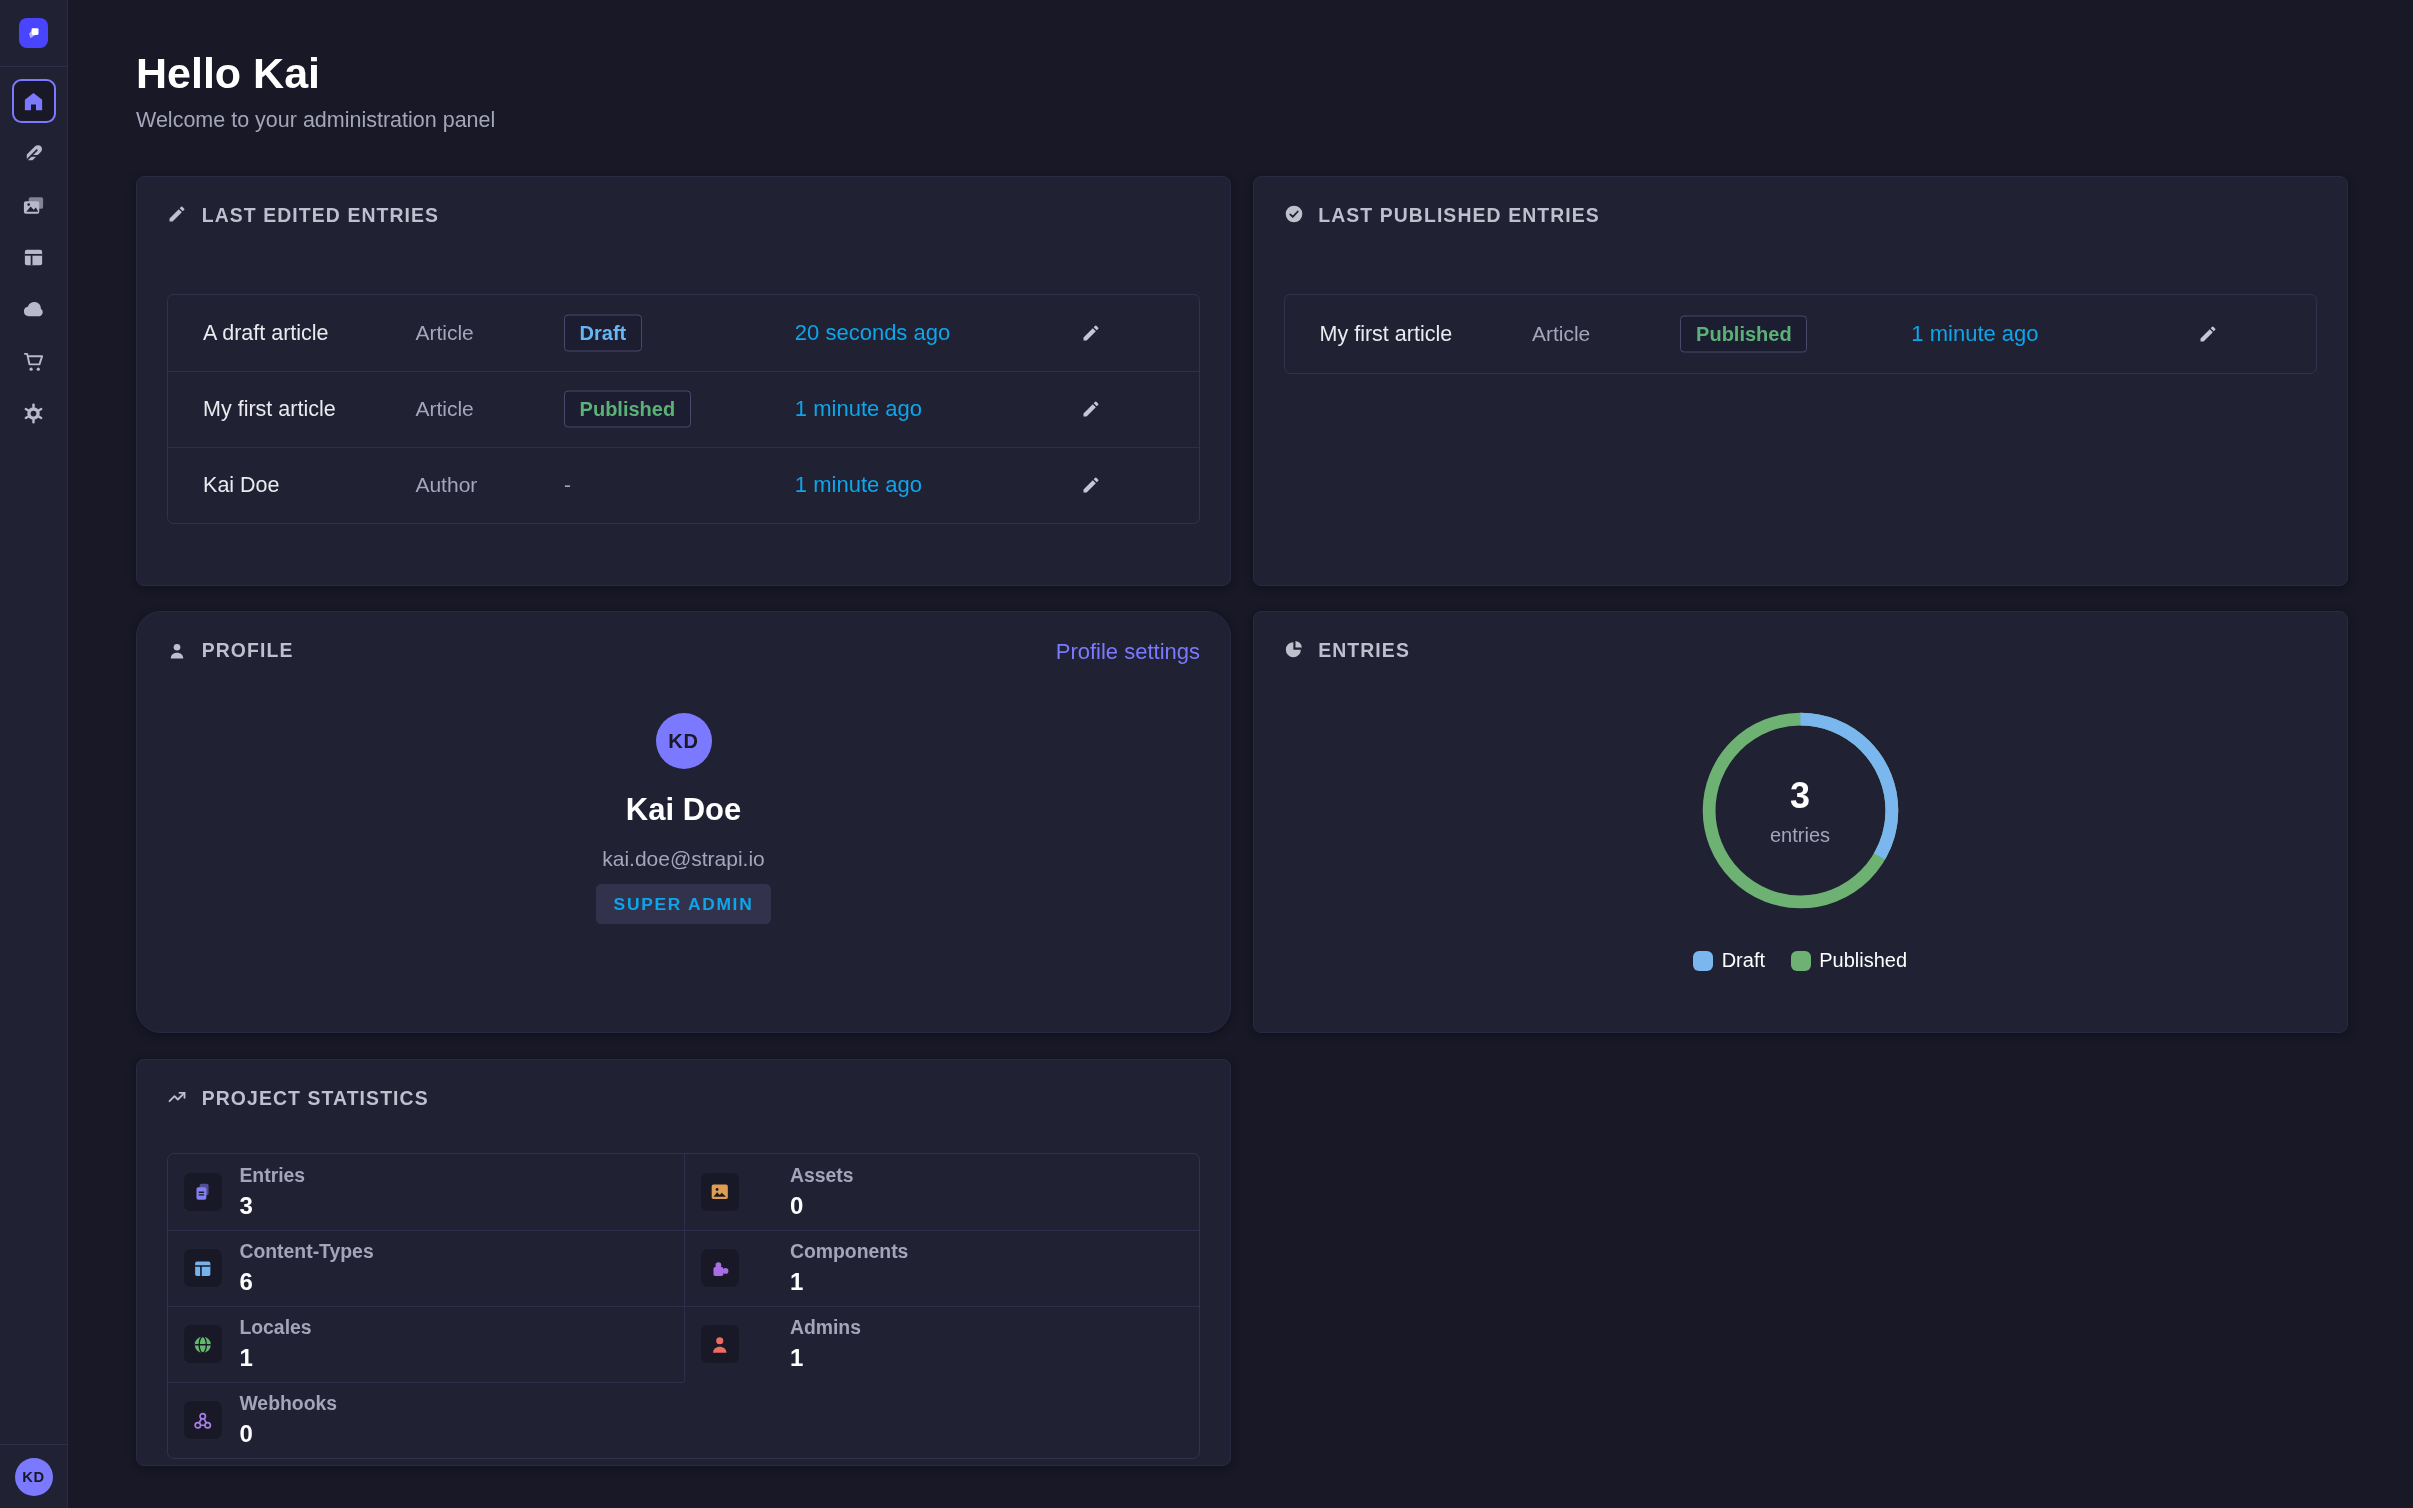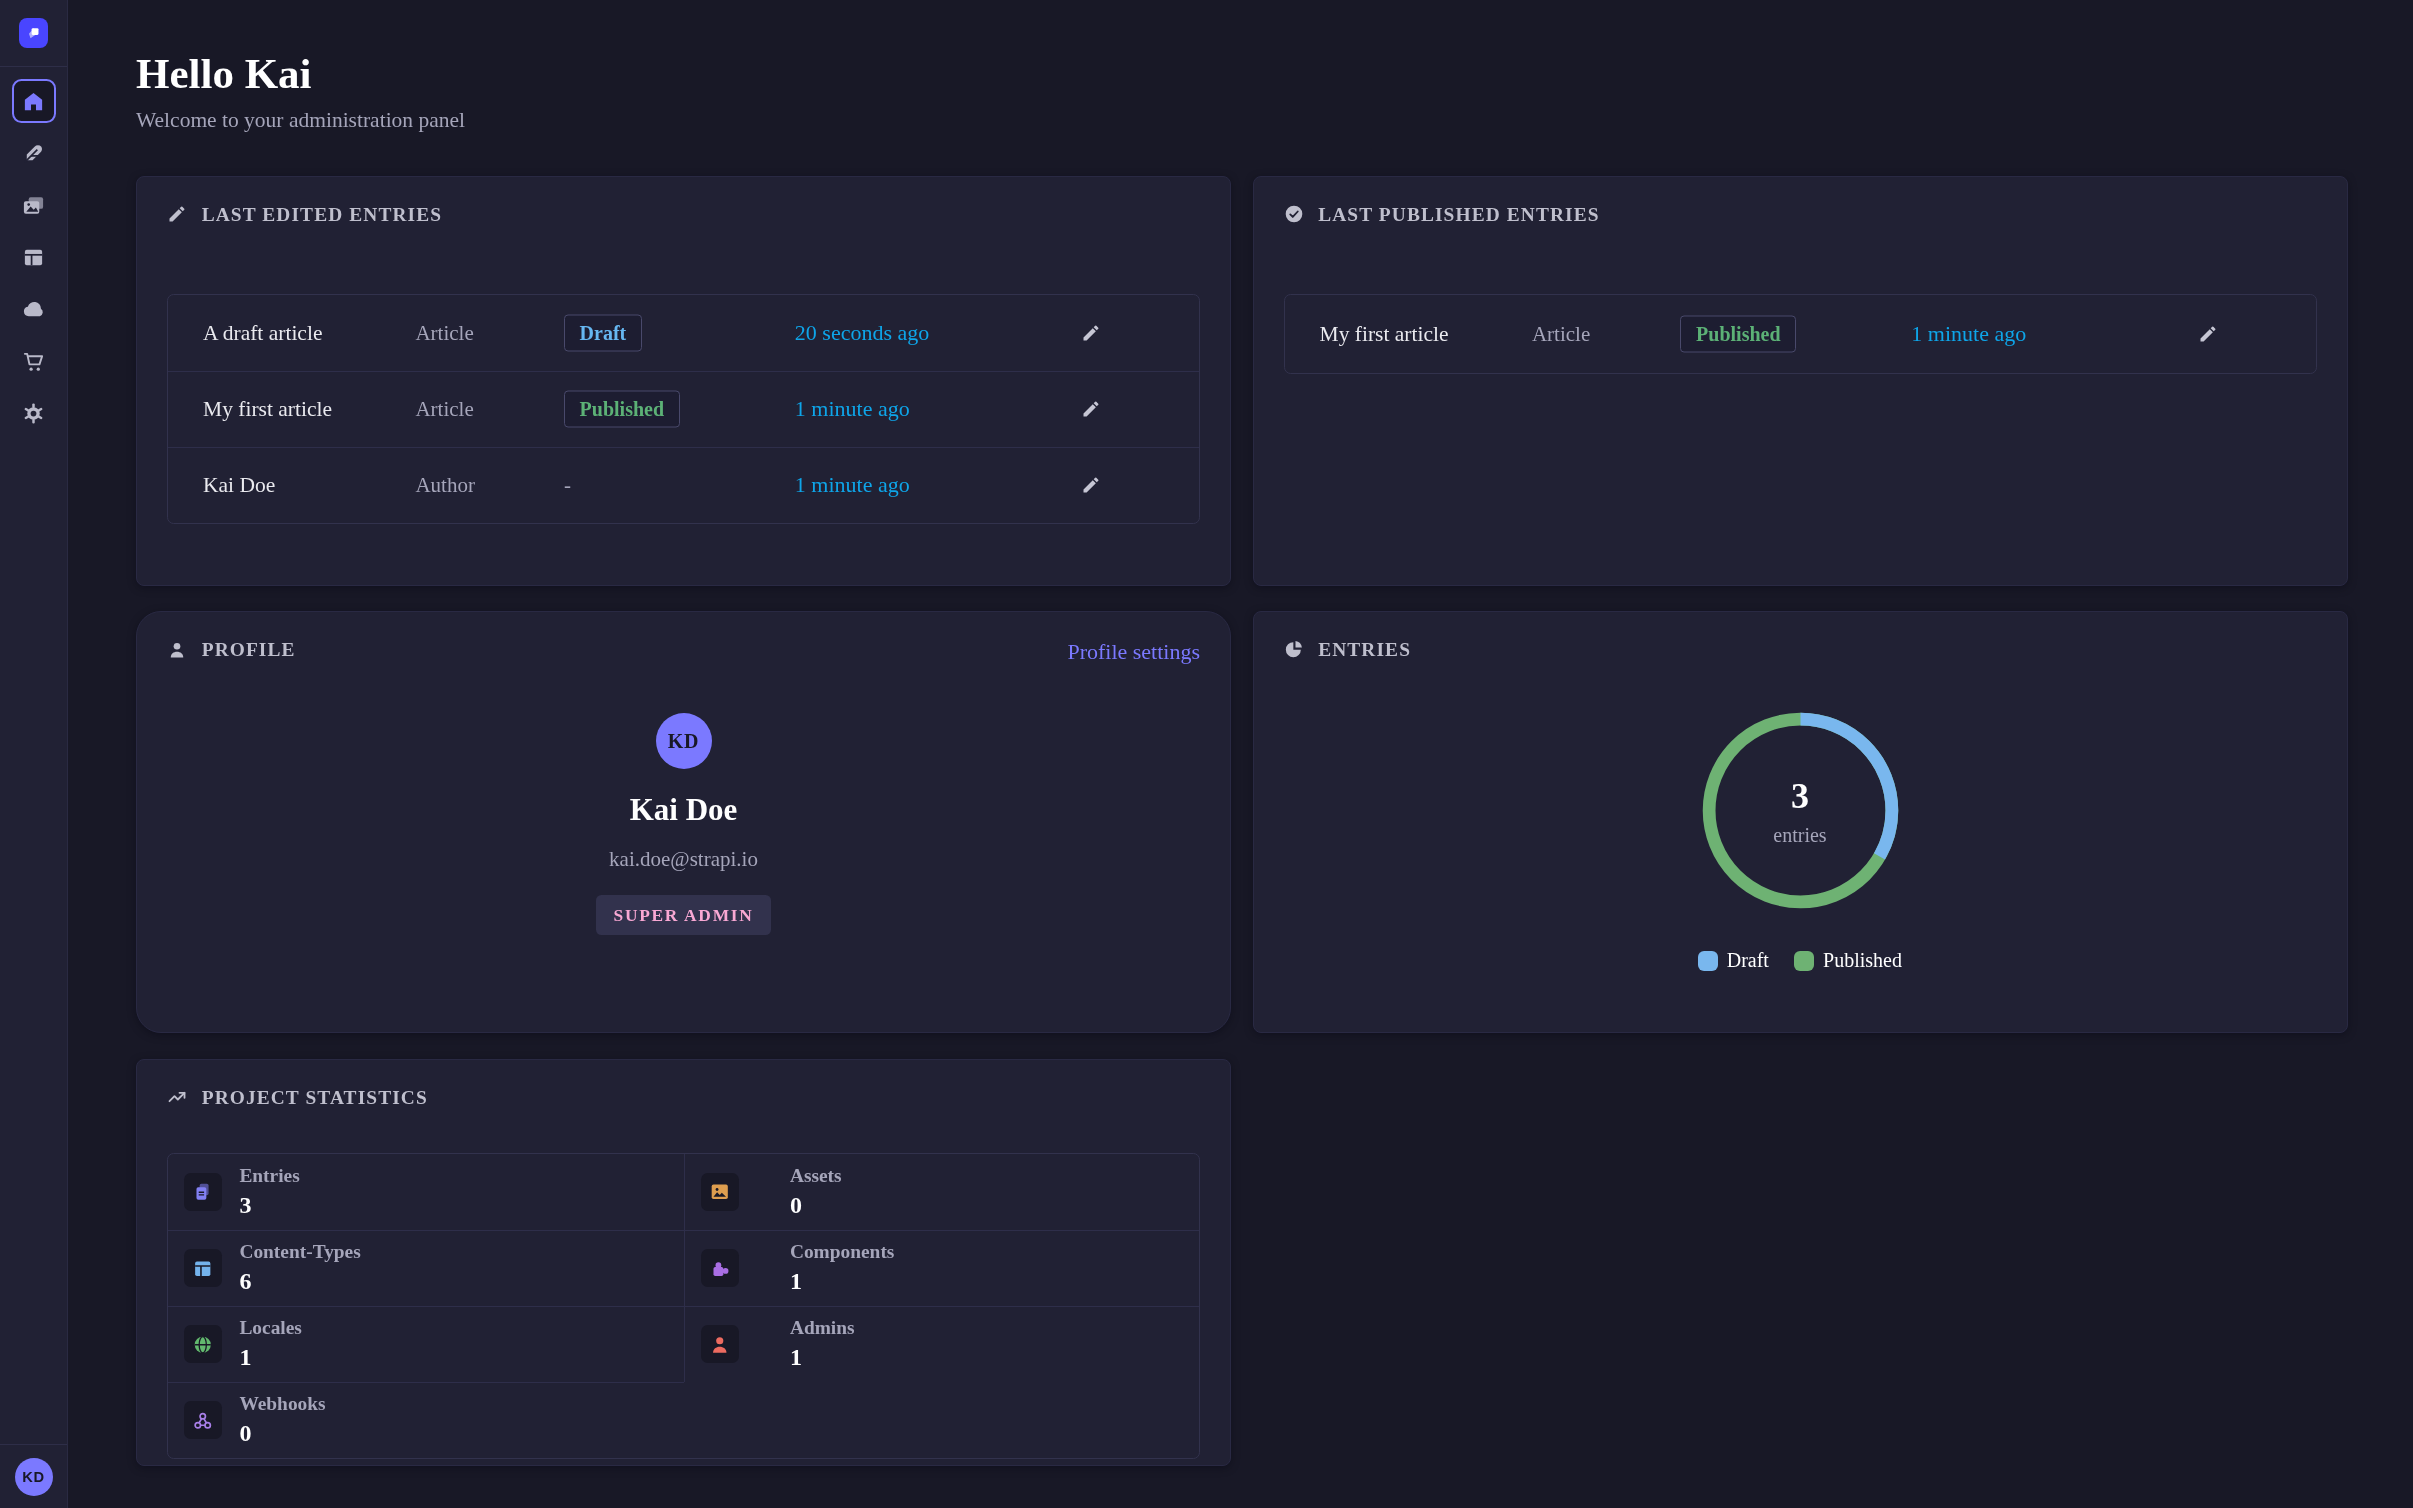--- a/index.html
+++ b/index.html
@@ -28,21 +28,21 @@
     justify-content:center; color:#B9B9C9; cursor:pointer; }
   .nav-item.active { background:#181826; border:2px solid #7B79FF; color:#7B79FF; }
   .nav-item svg { width:23px; height:23px; }
   .sidebar-bottom { margin-top:auto; width:100%; height:64px; border-top:0.7px solid #2E2E48;
     display:flex; align-items:center; justify-content:center; }
   .avatar-sm { width:38px; height:38px; border-radius:50%; background:#7B79FF; color:#181826;
     font-size:14.7px; font-weight:bold; letter-spacing:0.7px;
     display:flex; align-items:center; justify-content:center; cursor:pointer; }
 
   
-  .main { position:absolute; left:68px; top:0; right:0; bottom:0; padding:50px 67px 12px 68px;font-family:Liberation Serif, serif; }
+  .main { position:absolute; left:68px; top:0; right:0; bottom:0; padding:50px 67px 12px 68px; }
   .page-title { font-size:43px; font-weight:700; color:#FFFFFF; line-height:1.1; }
   .page-subtitle { margin-top:10.7px; font-size:21.5px; color:#A5A5BA; line-height:1.2; }
 
   .grid { margin-top:42px; display:grid; grid-template-columns:1095px 1095px;
     grid-template-rows:410px 422px 407px; gap:25.5px 21.5px; }
 
   .card { background:#212134; border:0.7px solid #292943; border-radius:8px;
     box-shadow:0 2px 8px rgba(3,3,15,0.35); padding:27px 30px; position:relative; }
   .card-head { display:flex; align-items:flex-start; gap:14.7px; height:24px; color:#BFBFCD; }
   .card-head svg { width:20px; height:20px; flex:0 0 auto; }
@@ -69,21 +69,21 @@
   .badge.published { color:#5CB176; }
   .status-plain { color:#A5A5BA; font-size:21px; }
 
   
   .profile-body { display:flex; flex-direction:column; align-items:center; margin-top:50px; }
   .avatar-lg { width:56px; height:56px; border-radius:50%; background:#7B79FF; color:#181826;
     font-size:20px; font-weight:700; letter-spacing:0.7px;
     display:flex; align-items:center; justify-content:center; }
   .profile-name { margin-top:23px; font-size:31px; font-weight:700; color:#FFFFFF; }
   .profile-email { margin-top:19px; font-size:21px; color:#A5A5BA; }
-  .role-badge { margin-top:23px; background:#32324D; color:#f9a8d4; font-size:17.4px;
+  .role-badge { margin-top:13px; background:#32324D; color:#0ea5e9; font-size:17.4px;
     font-weight:600; letter-spacing:1.7px; padding:9.4px 17.4px; border-radius:5.4px; }
 
   
   .donut-wrap { display:flex; flex-direction:column; align-items:center; margin-top:40px; }
   .donut-box { position:relative; width:215px; height:215px; }
   .donut-center { position:absolute; left:0; right:0; top:0; bottom:0;
     display:flex; flex-direction:column; align-items:center; justify-content:center; }
   .donut-count { font-size:36px; font-weight:700; color:#FFFFFF; }
   .donut-unit { margin-top:6.7px; font-size:20px; color:#A5A5BA; }
   .legend { margin-top:31px; display:flex; align-items:center; gap:25.5px; }

